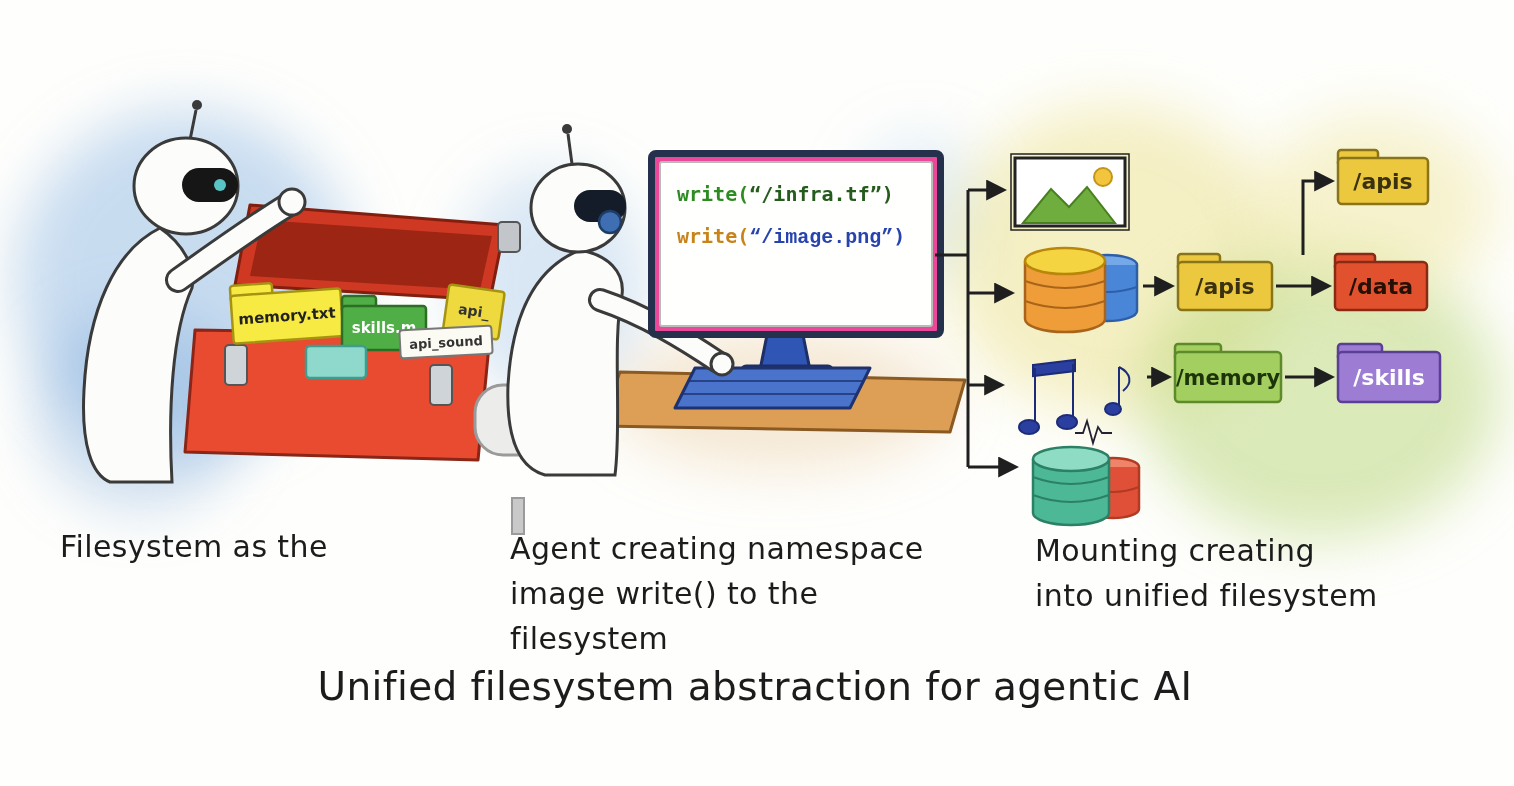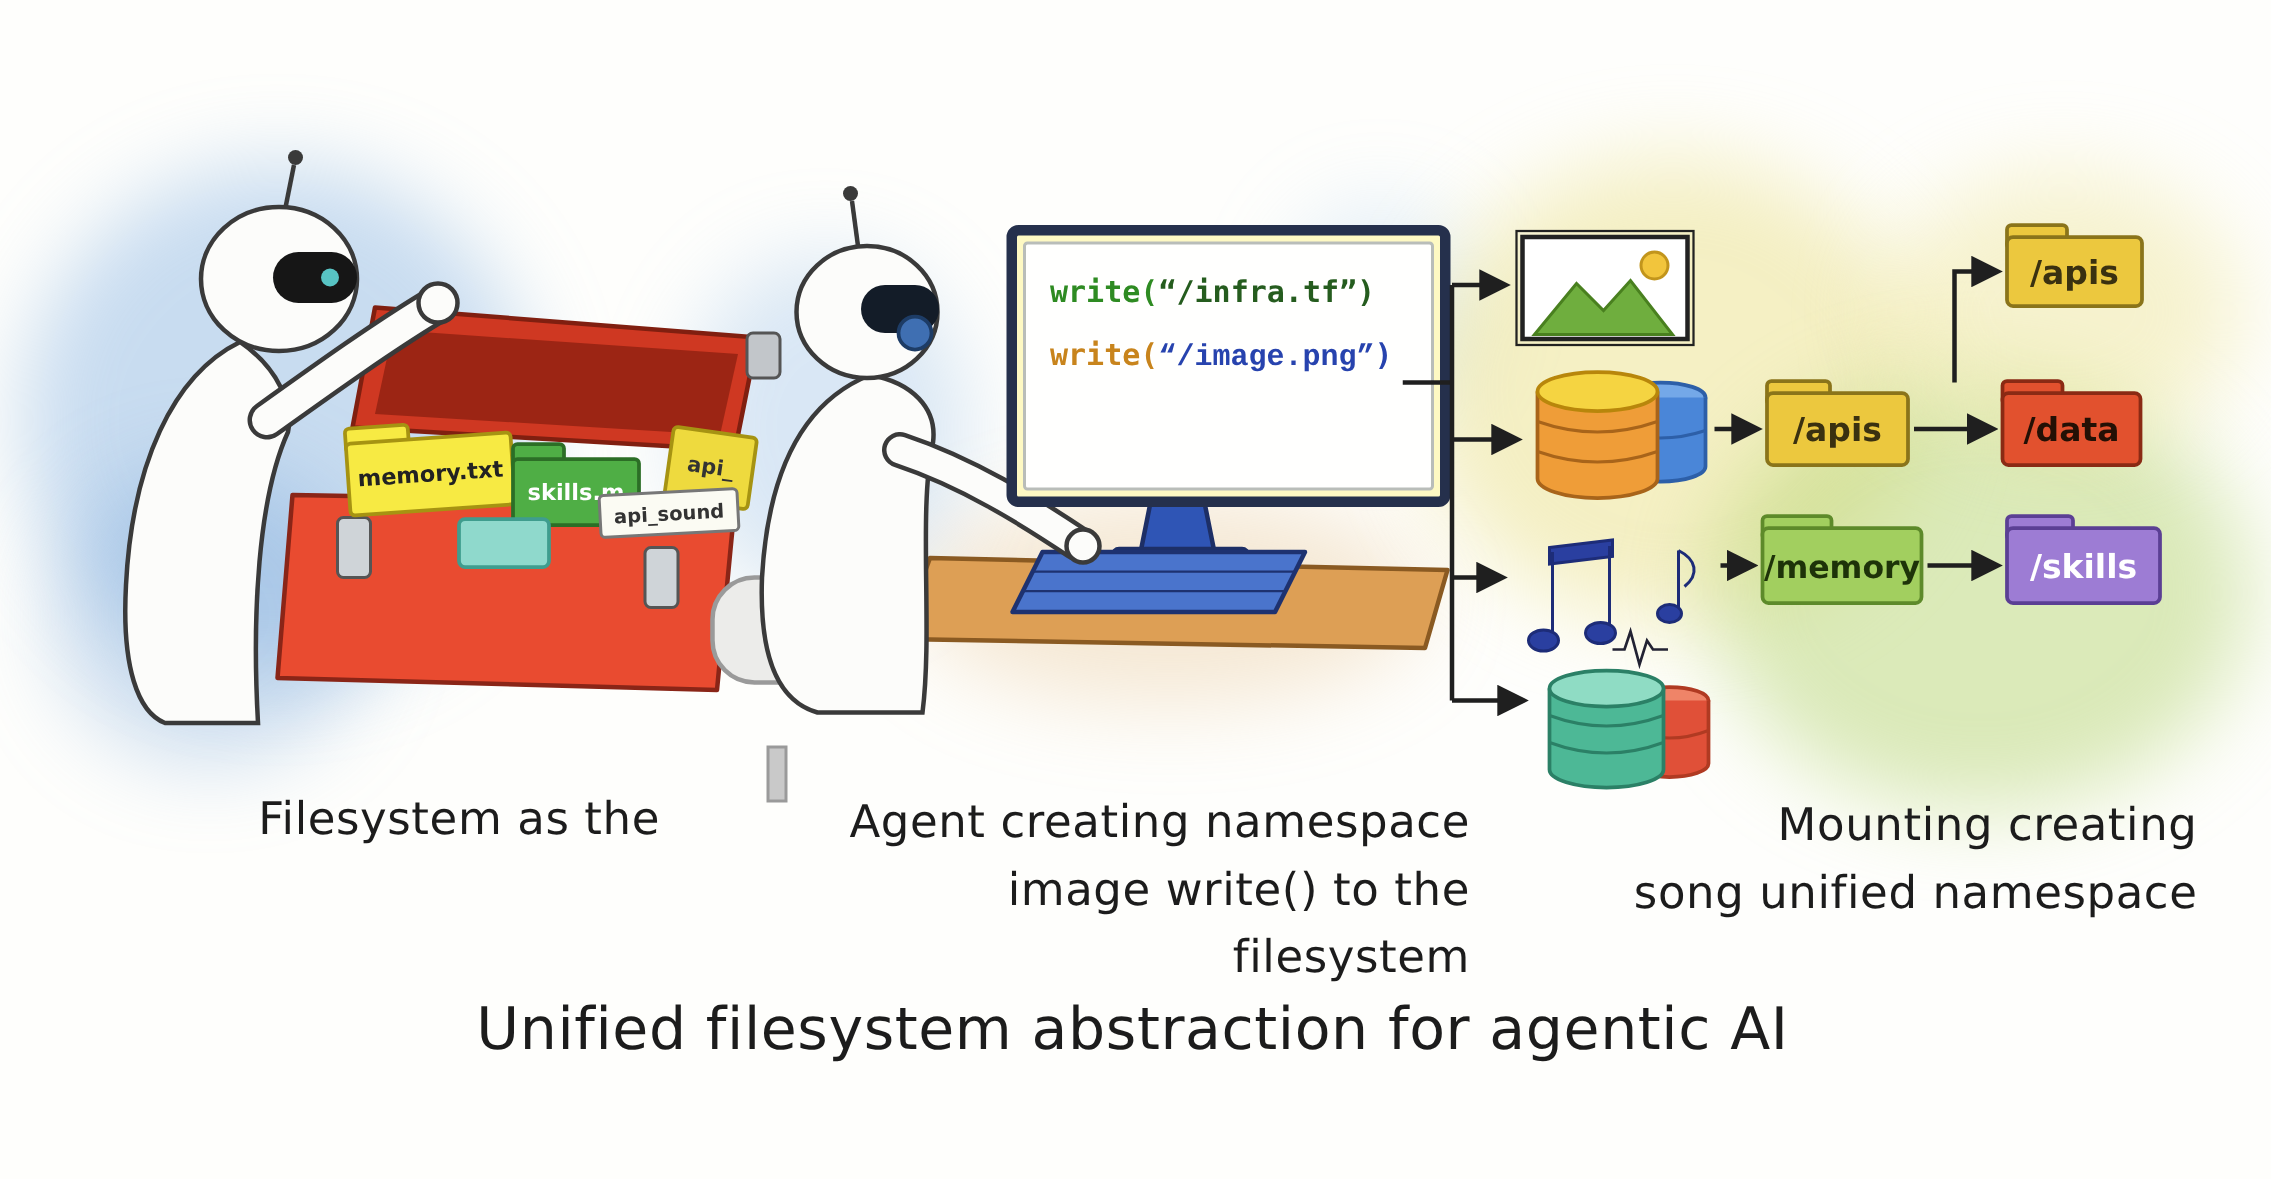--- a/index.html
+++ b/index.html
@@ -12,24 +12,24 @@
   .w3{left:455px;top:170px;width:190px;height:230px;background:rgba(132,180,230,.30)}
   .w4{left:610px;top:330px;width:340px;height:140px;background:rgba(224,176,112,.28)}
   .w5{left:855px;top:135px;width:130px;height:150px;background:rgba(150,195,235,.25)}
   .w6{left:945px;top:105px;width:340px;height:310px;background:rgba(236,226,140,.50)}
   .w7{left:1140px;top:250px;width:360px;height:290px;background:rgba(184,214,118,.50)}
   .w8{left:1255px;top:115px;width:240px;height:185px;background:rgba(238,228,150,.45)}
   .scene{position:absolute}
   .scene-left{left:10px;top:70px}
   .scene-middle{left:450px;top:100px}
   .scene-right{left:935px;top:115px}
-  .monitor{position:absolute;left:671px;top:150px;width:296px;height:188px;background:#fef9c3;border:7px solid #25304c;border-radius:8px}
+  .monitor{position:absolute;left:648px;top:150px;width:296px;height:188px;background:#ec4899;border:7px solid #25304c;border-radius:8px}
   .screen{position:absolute;inset:4px;border:2px solid #b9bdb9;border-radius:3px;padding:10px 0 0 16px;background:#fffffe;overflow:hidden}
   .code-line{font-family:"DejaVu Sans Mono",monospace;font-weight:bold;font-size:20px;line-height:42px;white-space:nowrap}
-  .caption{position:absolute;text-align:right;color:#1c1c1c;font-size:30px;line-height:1.5;letter-spacing:.4px}
+  .caption{position:absolute;text-align:left;color:#1c1c1c;font-size:30px;line-height:1.5;letter-spacing:.4px}
   .cap-left{left:60px;top:524px;width:380px}
   .cap-mid{left:510px;top:526px;width:470px}
   .cap-right{left:1035px;top:528px;width:430px}
   .title{position:absolute;left:305px;top:664px;width:900px;text-align:center;color:#1c1c1c;font-size:39px;letter-spacing:.4px}
   svg text{font-family:"DejaVu Sans",sans-serif;font-weight:bold}
 </style>
 </head>
 <body>
 
 <div class="canvas">
@@ -214,17 +214,17 @@
 
   <div class="caption cap-left">
     <div>Filesystem as the</div>
   </div>
   <div class="caption cap-mid">
     <div>Agent creating namespace</div>
     <div>image write() to the filesystem</div>
   </div>
   <div class="caption cap-right">
     <div>Mounting creating</div>
-    <div>song unified namespace</div>
+    <div>into unified filesystem</div>
   </div>
   <div class="title">Unified filesystem abstraction for agentic AI</div>
 
 </div>
 
 </body></html>

